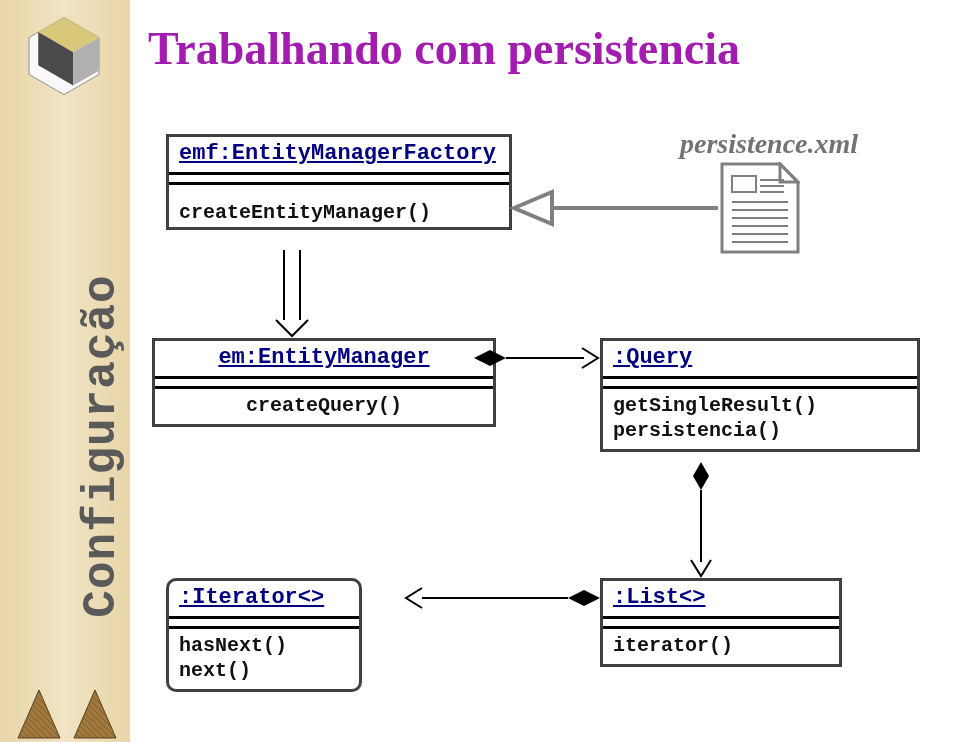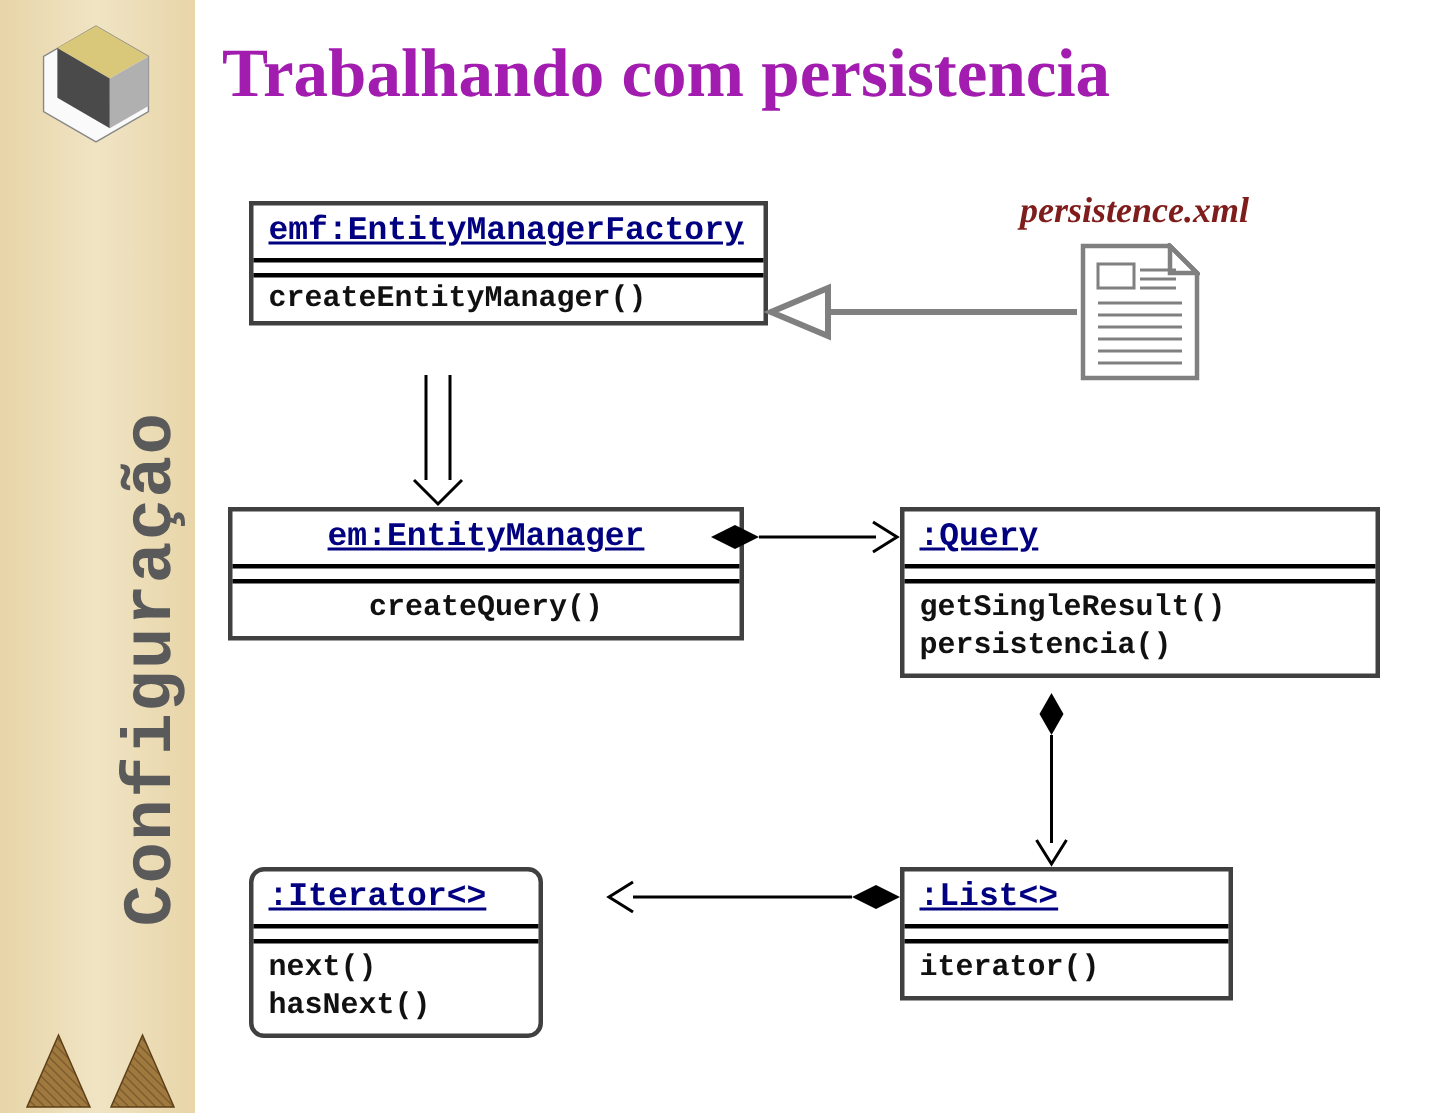--- a/index.html
+++ b/index.html
@@ -71,36 +71,36 @@
     font-family: 'Courier New', monospace;
     font-weight: bold;
     font-size: 20px;
     color: #111;
     white-space: nowrap;
     min-height: 20px;
   }
   .uml .methods div { line-height: 1.25; }
   
   #box-emf { left: 166px; top: 134px; width: 346px; }
-  #box-emf .methods { padding-top:2px; padding-bottom:2px; min-height:8px;}
+  #box-emf .methods { padding-top:15px; padding-bottom:2px; min-height:8px;}
 
   #box-em  { left: 152px; top: 338px; width: 344px; text-align: center; }
 
   #box-query { left: 600px; top: 338px; width: 320px; }
   #box-iter  { left: 166px; top: 578px; width: 196px; border-radius: 10px; }
-  #box-list  { left: 600px; top: 578px; width: 222px; }
+  #box-list  { left: 600px; top: 578px; width: 242px; }
 
   .note-label {
     position: absolute;
     left: 680px; top: 128px;
     font-family: Georgia, serif;
     font-style: italic;
     font-weight: bold;
-    font-size: 24px;
-    color: #7f1d1d;
+    font-size: 28px;
+    color: #737373;
   }
   .doc-icon {
     position: absolute;
     left: 720px; top: 162px;
     width: 80px; height: 92px;
   }
   svg.connector { position:absolute; overflow:visible; pointer-events:none; }
 </style>
 </head>
 <body>
@@ -173,22 +173,22 @@
   <div class="methods">
     <div>getSingleResult()</div>
     <div>persistencia()</div>
   </div>
 </div>
 
 <div id="box-iter" class="uml">
   <div class="name">:Iterator&lt;&gt;</div>
   <div class="mid"></div>
   <div class="methods">
+    <div>hasNext()</div>
     <div>next()</div>
-    <div>hasNext()</div>
   </div>
 </div>
 
 <div id="box-list" class="uml">
   <div class="name">:List&lt;&gt;</div>
   <div class="mid"></div>
   <div class="methods">
     <div>iterator()</div>
   </div>
 </div>

